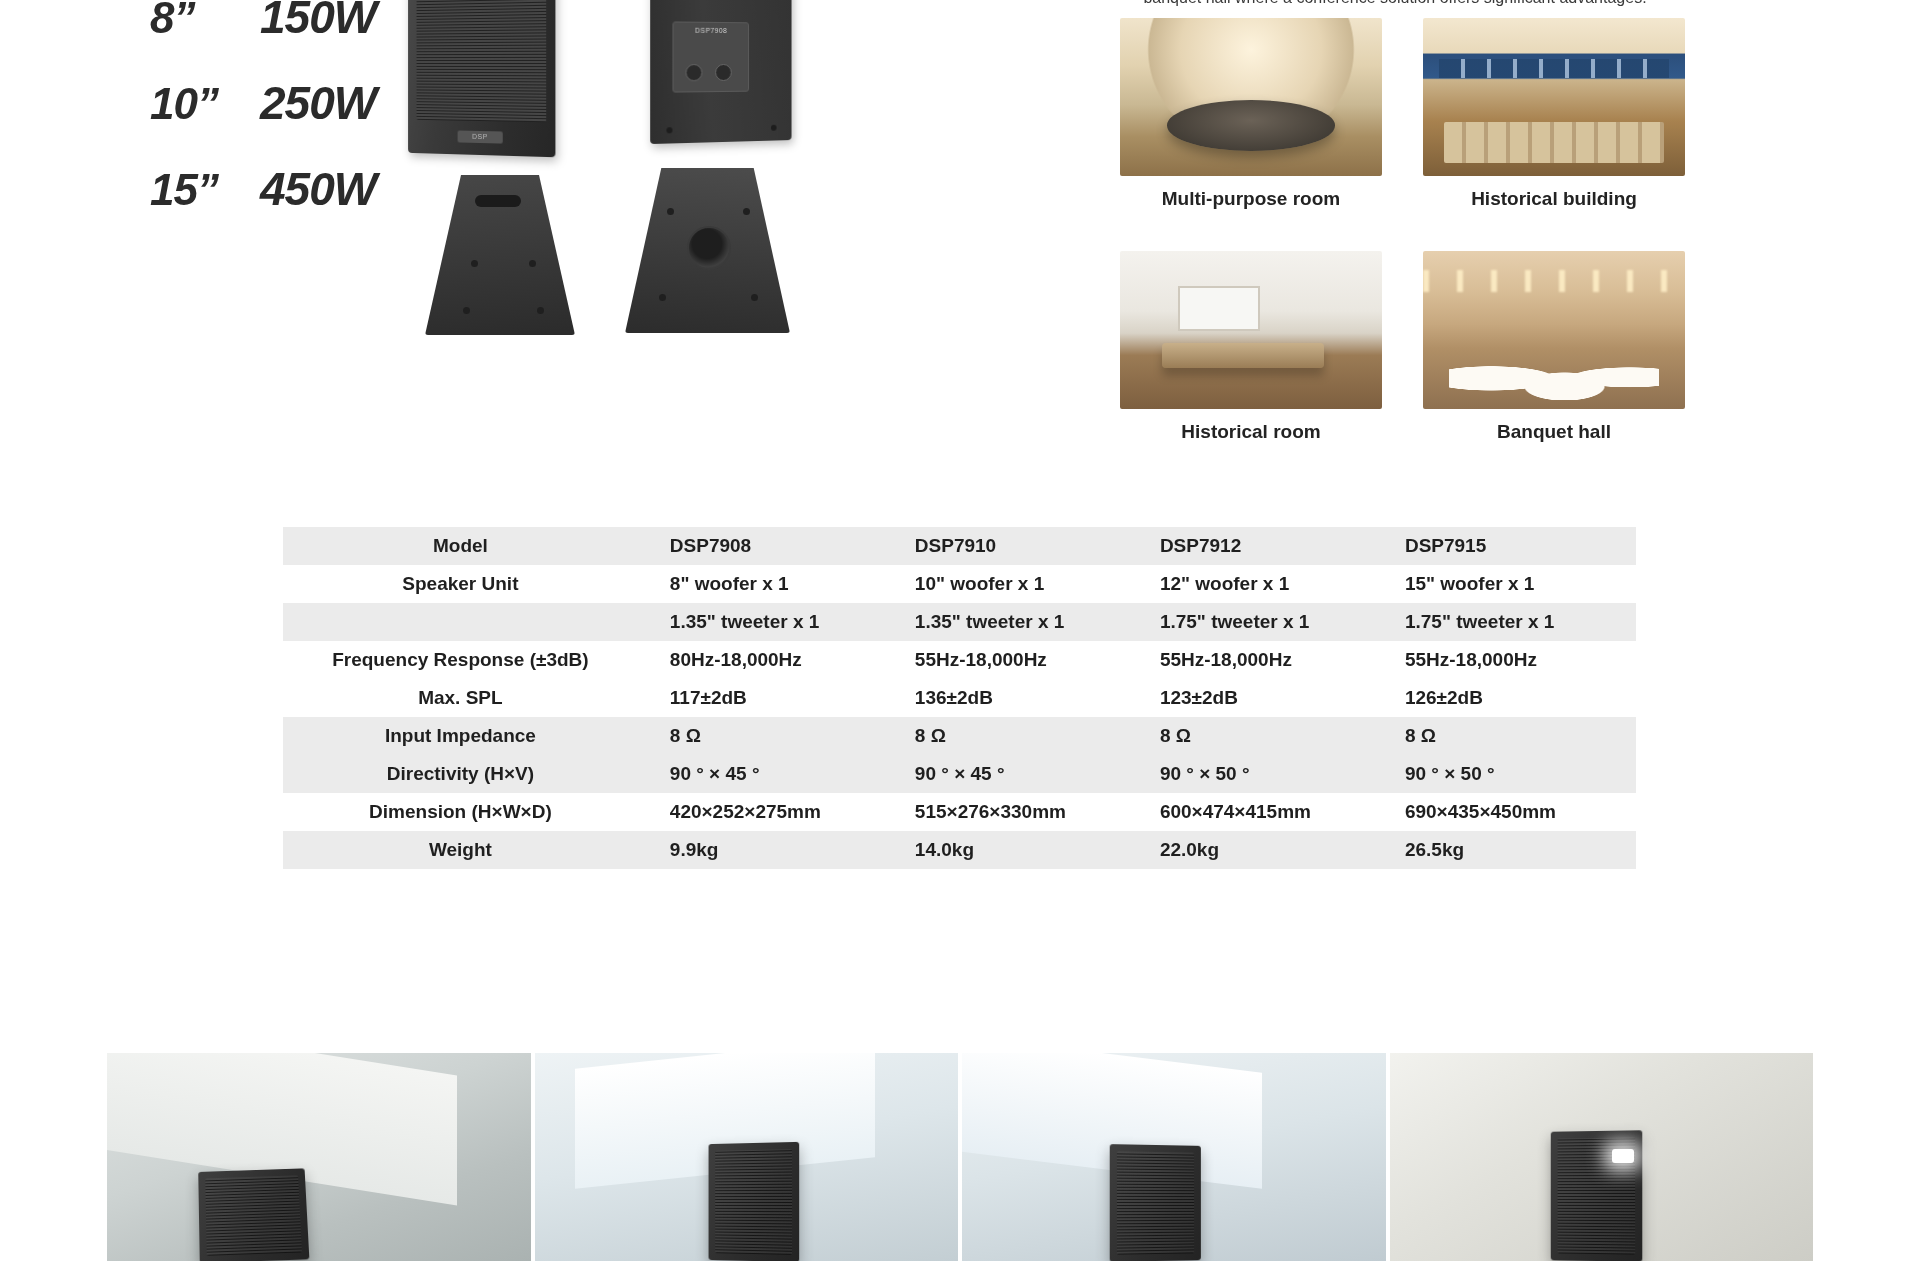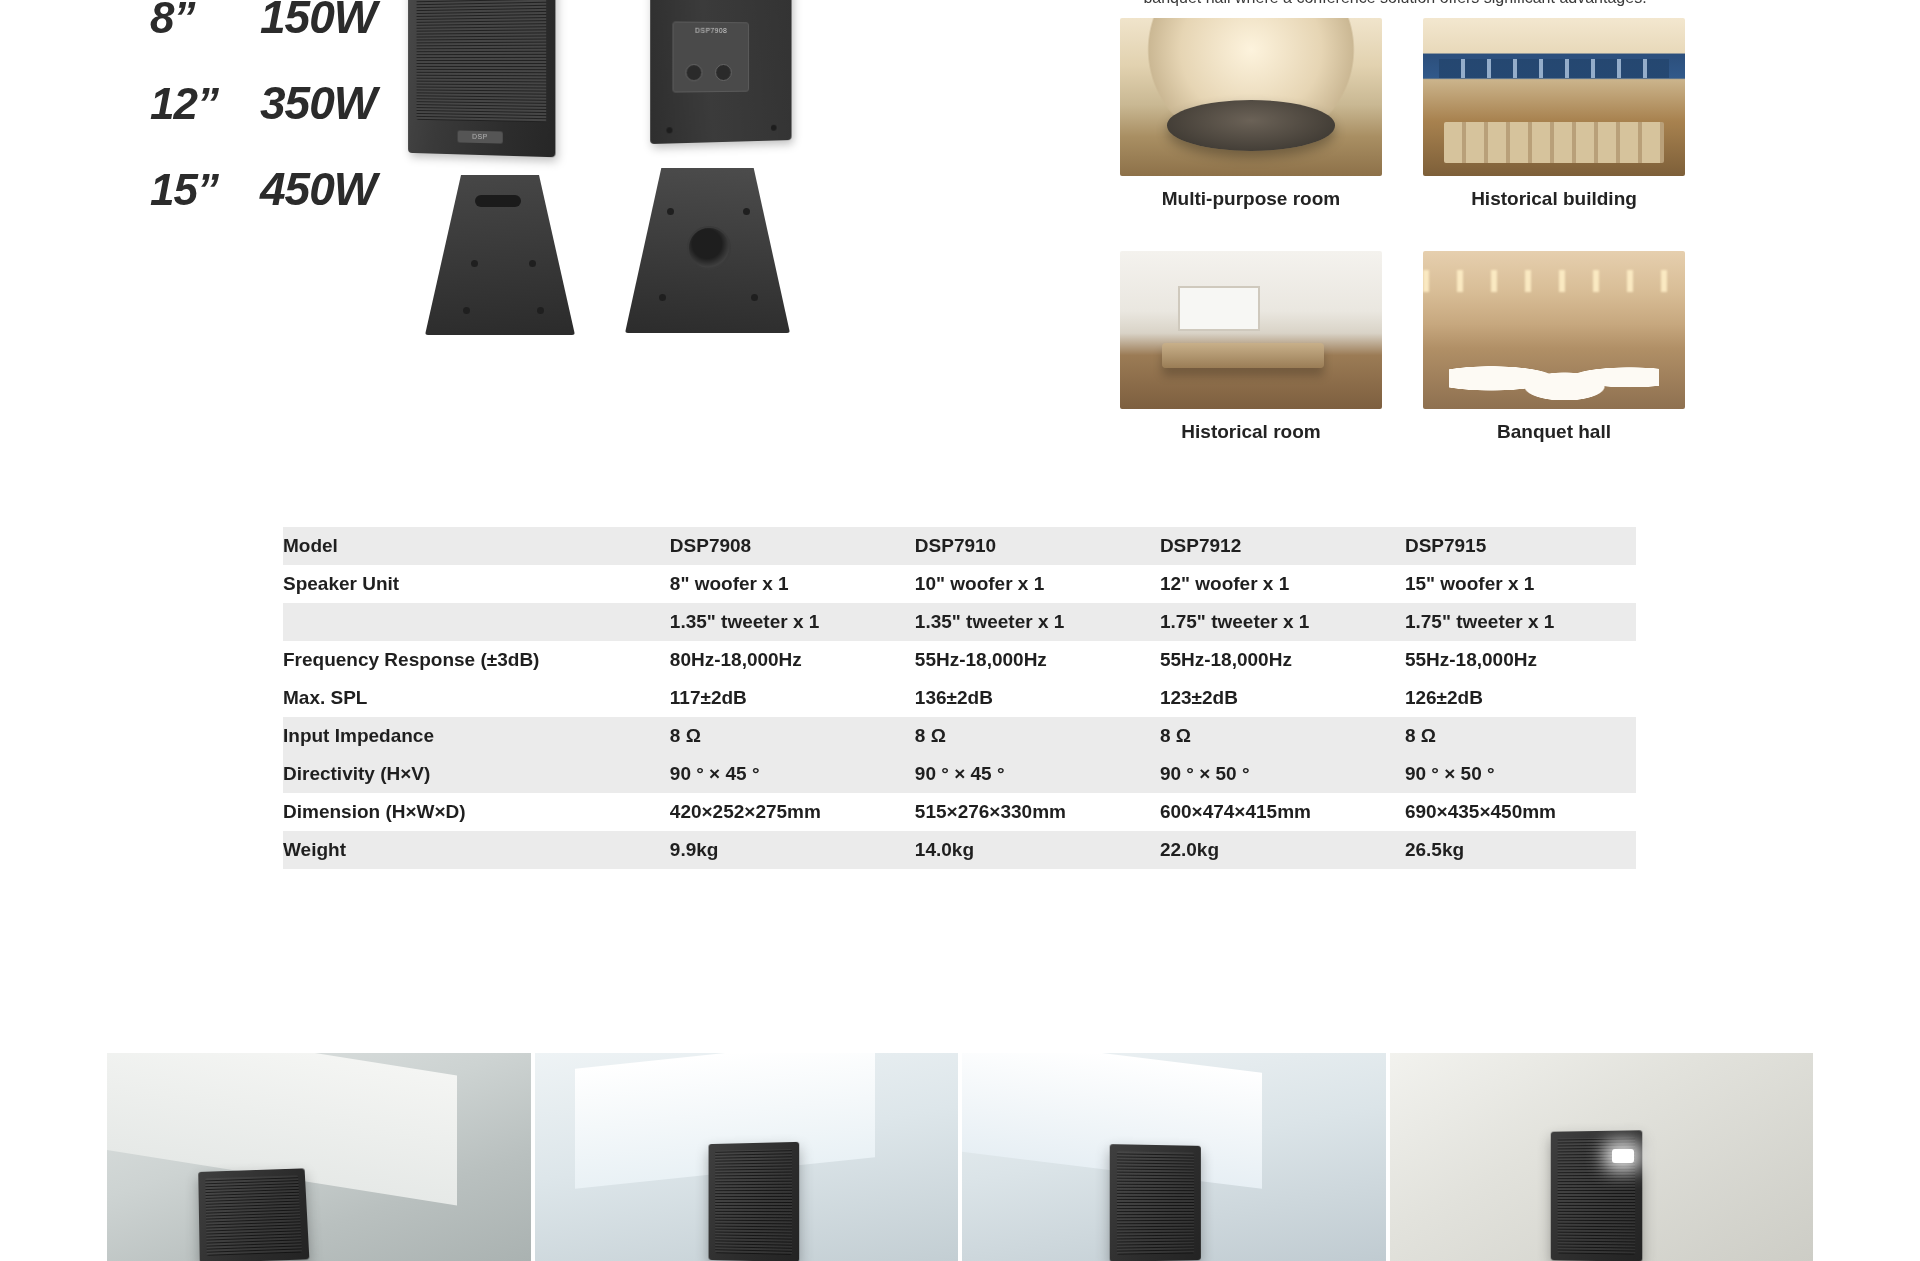--- a/index.html
+++ b/index.html
@@ -321,21 +321,21 @@
   #spec-table td {
     padding: 8px 0 8px 0;
     font-weight: bold;
     color: #1f1f1f;
     white-space: nowrap;
   }
   #spec-table tr.shaded td {
     background: #ebebeb;
   }
   #spec-table td.label {
-    text-align: left;
+    text-align: center;
     width: 372px;
     padding-right: 18px;
   }
   #spec-table td.val {
     width: 245px;
     padding-left: 14px;
   }
 
   
   #bottom-photos {
@@ -422,22 +422,22 @@
 </style>
 </head>
 <body>
 
 <div id="power-list">
   <div class="power-row">
     <span class="power-size">8”</span>
     <span class="power-watt">150W</span>
   </div>
   <div class="power-row">
-    <span class="power-size">12”</span>
-    <span class="power-watt">350W</span>
+    <span class="power-size">10”</span>
+    <span class="power-watt">250W</span>
   </div>
   <div class="power-row">
     <span class="power-size">15”</span>
     <span class="power-watt">450W</span>
   </div>
 </div>
 
 <div id="product-shots">
   <div class="spk spk-front">
     <div class="grille"></div>

